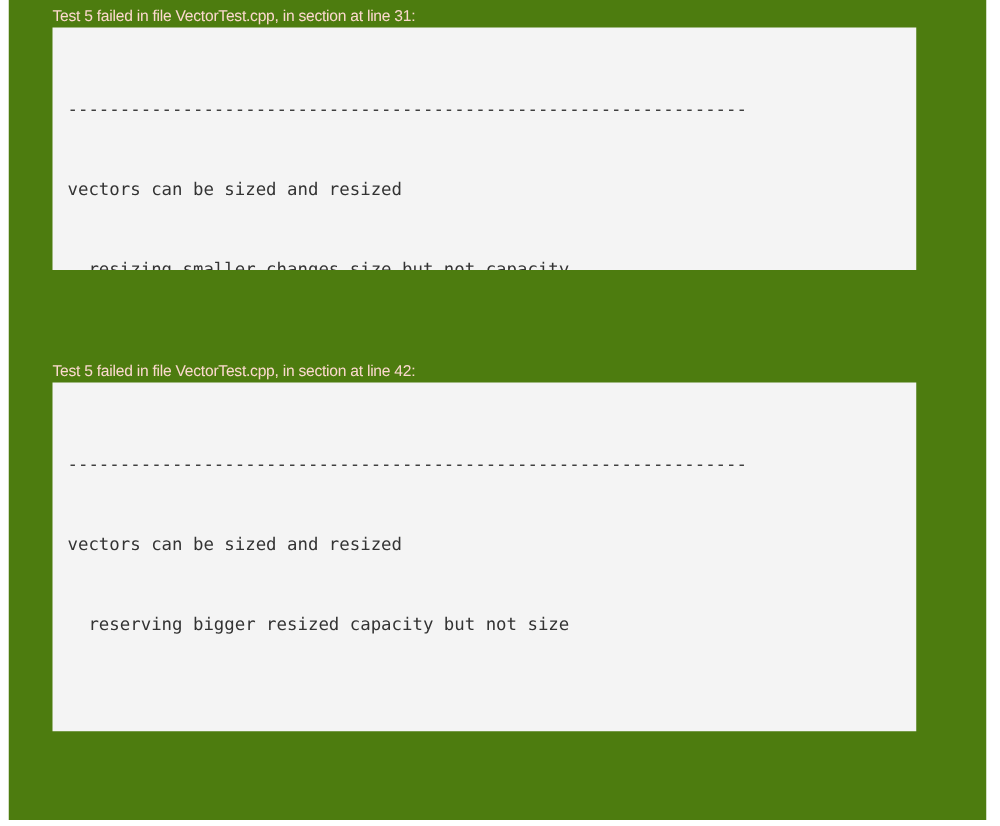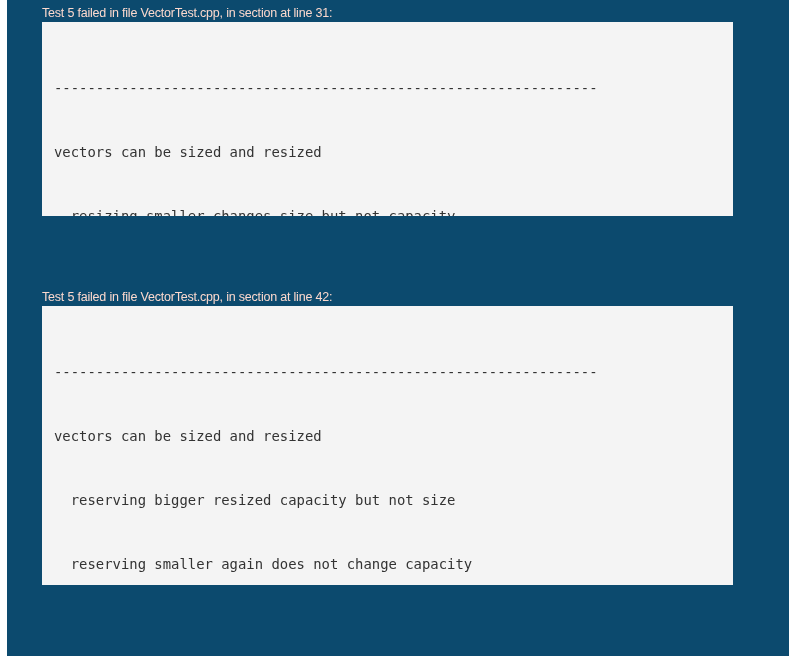--- a/index.html
+++ b/index.html
@@ -9,21 +9,21 @@
       width: 800px;
       height: 661px;
       overflow: hidden;
     }
     .panel {
       position: absolute;
       left: 7px;
       top: 0;
       width: 782px;
       height: 656px;
-      background: #0c4a6e;
+      background: #4d7c0f;
       box-sizing: border-box;
     }
     .failure {
       position: absolute;
       left: 35px;
       width: 691px;
     }
     .failure-heading {
       font-family: "Liberation Sans", sans-serif;
       font-size: 12.5px;
@@ -72,21 +72,20 @@
       
     </div>
   </div>
 
   <div class="failure" id="f2">
     <div class="failure-heading">Test 5 failed in file VectorTest.cpp, in section at line 42:</div>
     <div class="code-box">
       <span class="code-line">-----------------------------------------------------------------</span>
       <span class="code-line">vectors can be sized and resized</span>
       <span class="code-line">  reserving bigger resized capacity but not size</span>
-      <span class="code-line">  reserving smaller again does not change capacity</span>
       
       
       
       
       
       
       
       
     </div>
   </div>

